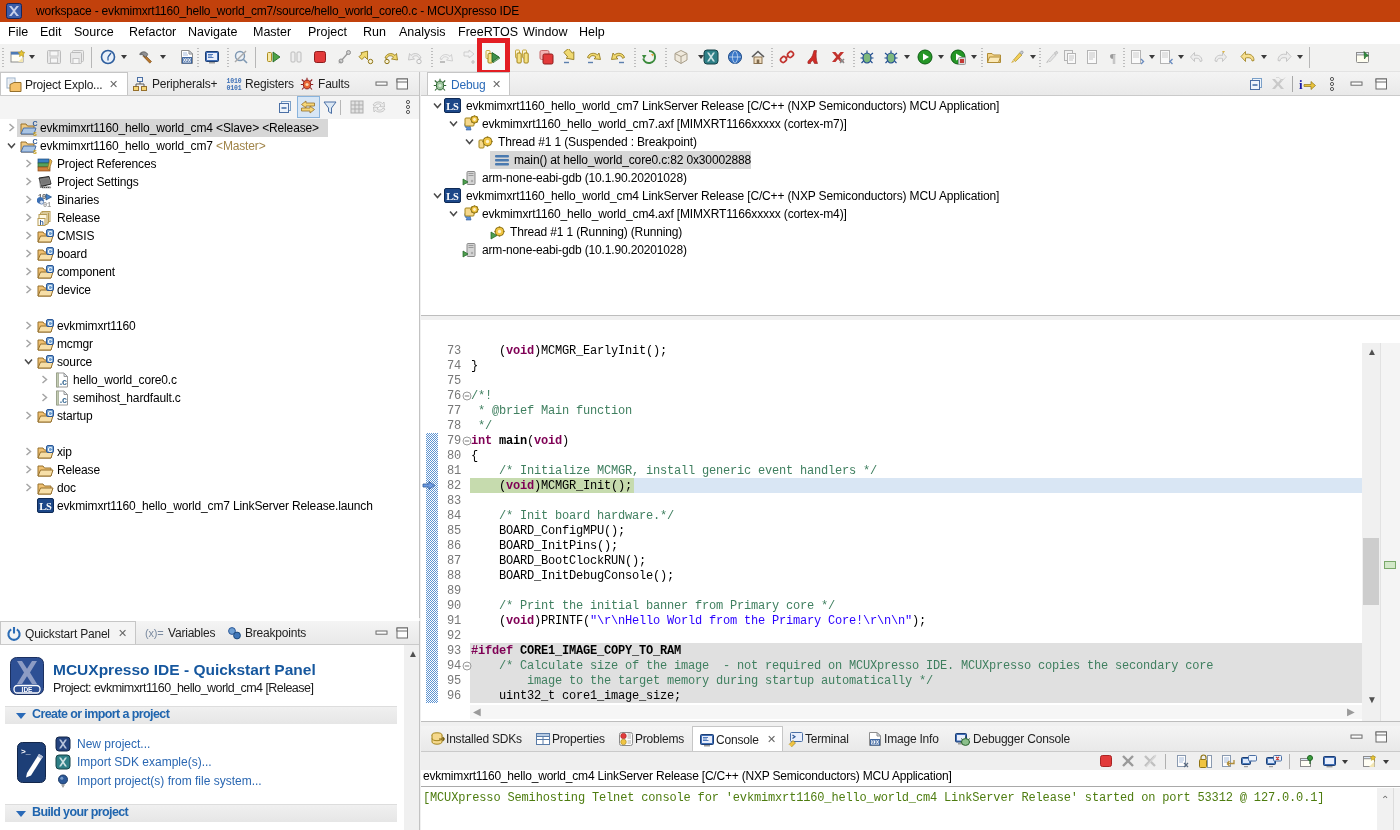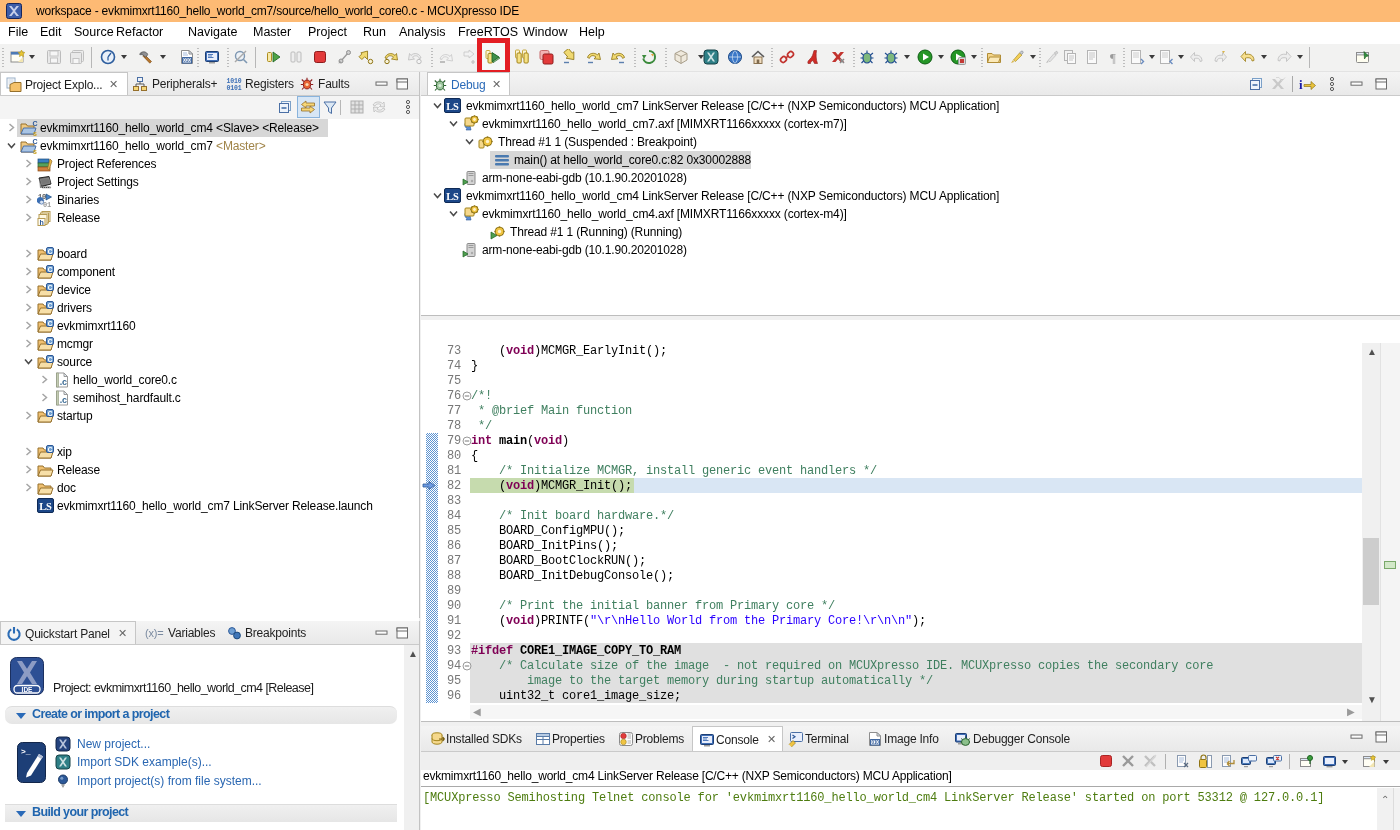--- a/index.html
+++ b/index.html
@@ -1,20 +1,20 @@
 <!DOCTYPE html>
 <html><head>
 <meta charset="utf-8">
 <style>
 html,body{margin:0;padding:0;}
 body{width:1400px;height:830px;overflow:hidden;font-family:"Liberation Sans",sans-serif;background:#fff;}
 #app{position:relative;width:1400px;height:830px;background:#f0f0f0;}
 .abs{position:absolute;}
 
-#titlebar{left:0;top:0;width:1400px;height:22px;background:#fdba74;}
+#titlebar{left:0;top:0;width:1400px;height:22px;background:#c2410c;}
 #titletext{left:36px;top:4px;font-size:12px;letter-spacing:-0.2px;color:#000;}
 #menubar{left:0;top:22px;width:1400px;height:22px;background:#fff;}
 .mi{position:absolute;top:3px;font-size:12.5px;color:#000;}
 #toolbar{left:0;top:44px;width:1400px;height:28px;background:#f2f2f1;border-bottom:1px solid #e3e3e3;box-sizing:border-box;}
 .tsep{position:absolute;top:3px;width:1px;height:21px;background:#b7b7b7;}
 .tdot{position:absolute;top:4px;width:2px;height:20px;background-image:repeating-linear-gradient(to bottom,#bdbdbd 0 1px,transparent 1px 3px);}
 .ticon{position:absolute;top:5px;width:16px;height:16px;}
 .tarrow{position:absolute;top:11px;width:0;height:0;border-left:3.5px solid transparent;border-right:3.5px solid transparent;border-top:4px solid #3b3b3b;}
 
 .tabrow{position:absolute;background:linear-gradient(#f4f4f4,#e9e9e9);}
@@ -46,21 +46,21 @@
     <svg class="abs" style="left:6px;top:3px" width="16" height="16" viewBox="0 0 16 16">
         <rect x="0.5" y="0.5" width="15" height="15" rx="2" fill="#3d5da8" stroke="#16255c"></rect>
         <path d="M3 3 L7 8 L3 13 L5.5 13 L8 9.8 L10.5 13 L13 13 L9 8 L13 3 L10.5 3 L8 6.2 L5.5 3 Z" fill="#c8d0ea"></path>
       </svg>
     <div id="titletext" class="abs">workspace - evkmimxrt1160_hello_world_cm7/source/hello_world_core0.c - MCUXpresso IDE</div>
   </div>
   <div id="menubar" class="abs">
     <span class="mi" style="left:8px">File</span>
     <span class="mi" style="left:40px">Edit</span>
     <span class="mi" style="left:74px">Source</span>
-    <span class="mi" style="left:116px">Refactor</span>
+    <span class="mi" style="left:129px">Refactor</span>
     <span class="mi" style="left:188px">Navigate</span>
     <span class="mi" style="left:253px">Master</span>
     <span class="mi" style="left:308px">Project</span>
     <span class="mi" style="left:363px">Run</span>
     <span class="mi" style="left:399px">Analysis</span>
     <span class="mi" style="left:458px">FreeRTOS</span>
     <span class="mi" style="left:523px">Window</span>
     <span class="mi" style="left:579px">Help</span>
   </div>
   <div id="toolbar" class="abs">
@@ -538,55 +538,55 @@
         </div>
       <div class="trow" style="top:90px;left:0;width:419px">
           <svg class="chev" style="left:24px;top:4px">
             <use href="#chevr"></use>
           </svg>
           <svg class="abs" style="left:37px;top:1px;width:16px;height:16px">
             <use href="#inc"></use>
           </svg>
           <span class="tx" style="left:57px">Release</span>
         </div>
-      <div class="trow" style="top:126px;left:0;width:419px">
+      <div class="trow" style="top:108px;left:0;width:419px">
           <svg class="chev" style="left:24px;top:4px">
             <use href="#chevr"></use>
           </svg>
           <svg class="abs" style="left:37px;top:1px;width:18px;height:16px">
             <use href="#folderc"></use>
           </svg>
-          <span class="tx" style="left:57px">board</span>
-        </div>
-      <div class="trow" style="top:144px;left:0;width:419px">
+          <span class="tx" style="left:57px">CMSIS</span>
+        </div>
+      <div class="trow" style="top:126px;left:0;width:419px">
           <svg class="chev" style="left:24px;top:4px">
             <use href="#chevr"></use>
           </svg>
           <svg class="abs" style="left:37px;top:1px;width:18px;height:16px">
             <use href="#folderc"></use>
           </svg>
-          <span class="tx" style="left:57px">component</span>
-        </div>
-      <div class="trow" style="top:162px;left:0;width:419px">
+          <span class="tx" style="left:57px">board</span>
+        </div>
+      <div class="trow" style="top:144px;left:0;width:419px">
           <svg class="chev" style="left:24px;top:4px">
             <use href="#chevr"></use>
           </svg>
           <svg class="abs" style="left:37px;top:1px;width:18px;height:16px">
             <use href="#folderc"></use>
           </svg>
-          <span class="tx" style="left:57px">device</span>
-        </div>
-      <div class="trow" style="top:180px;left:0;width:419px">
+          <span class="tx" style="left:57px">component</span>
+        </div>
+      <div class="trow" style="top:162px;left:0;width:419px">
           <svg class="chev" style="left:24px;top:4px">
             <use href="#chevr"></use>
           </svg>
           <svg class="abs" style="left:37px;top:1px;width:18px;height:16px">
             <use href="#folderc"></use>
           </svg>
-          <span class="tx" style="left:57px">drivers</span>
+          <span class="tx" style="left:57px">device</span>
         </div>
       <div class="trow" style="top:198px;left:0;width:419px">
           <svg class="chev" style="left:24px;top:4px">
             <use href="#chevr"></use>
           </svg>
           <svg class="abs" style="left:37px;top:1px;width:18px;height:16px">
             <use href="#folderc"></use>
           </svg>
           <span class="tx" style="left:57px">evkmimxrt1160</span>
         </div>
@@ -700,22 +700,23 @@
           <rect x="1" y="1" width="10.5" height="3" fill="#fcfcfc" stroke="#6b6b6b"></rect>
         </svg>
     </div>
     <div class="abs" style="left:0;top:24px;width:404px;height:185px;background:#fff;">
       <svg class="abs" style="left:10px;top:12px" width="34" height="38" viewBox="0 0 34 38">
           <rect x="0.5" y="0.5" width="33" height="37" rx="6" fill="#2d4f94" stroke="#1b3060"></rect>
           <path d="M7 4 L14 15.5 L7 27 L12 27 L17 19.2 L22 27 L27 27 L20 15.5 L27 4 L22 4 L17 11.8 L12 4 Z" fill="#8d9cc4"></path>
           <rect x="4" y="28.5" width="26" height="7.5" rx="3.5" fill="none" stroke="#fff" stroke-width="1.3"></rect>
           <text x="17" y="35" font-size="6.5" font-weight="bold" fill="#fff" text-anchor="middle" font-family="Liberation Sans">IDE</text>
         </svg>
+      <div class="abs" style="left:53px;top:16px;font-size:15.5px;font-weight:bold;color:#16579e;">MCUXpresso IDE - Quickstart Panel</div>
       <div class="abs" style="left:53px;top:36px;font-size:12.5px;letter-spacing:-0.55px;color:#1a1a1a;">Project: evkmimxrt1160_hello_world_cm4 [Release]</div>
-      <div class="abs" style="left:5px;top:61px;width:392px;height:17px;background:linear-gradient(#f0f0f0,#e6e6e6);border-top:1px solid #ddd;border-radius:7px;">
+      <div class="abs" style="left:5px;top:61px;width:392px;height:17px;background:linear-gradient(#f0f0f0,#e6e6e6);border-top:1px solid #ddd;">
         <svg class="abs" style="left:11px;top:5px" width="10" height="8" viewBox="0 0 10 8">
             <path d="M0 1 L10 1 L5 7 Z" fill="#2a6ab8"></path>
           </svg>
         <span class="abs" style="left:27px;top:0px;font-size:12.5px;letter-spacing:-0.6px;font-weight:bold;color:#2065ae;">Create or import a project</span>
       </div>
       <svg class="abs" style="left:17px;top:97px" width="29" height="41" viewBox="0 0 29 41">
           <rect x="0.5" y="0.5" width="28" height="40" rx="5" fill="#1d3f77" stroke="#12264a"></rect>
           <text x="4" y="12" font-size="8" font-weight="bold" fill="#fff" font-family="Liberation Mono">&gt;_</text>
           <path d="M10 31 L22 12 L26 14.5 L14 33.5 L9 35.5 Z" fill="#fff"></path>
           <path d="M22 12 L26 14.5 L24.5 17 L20.5 14.5 Z" fill="#b0bcd4"></path>

